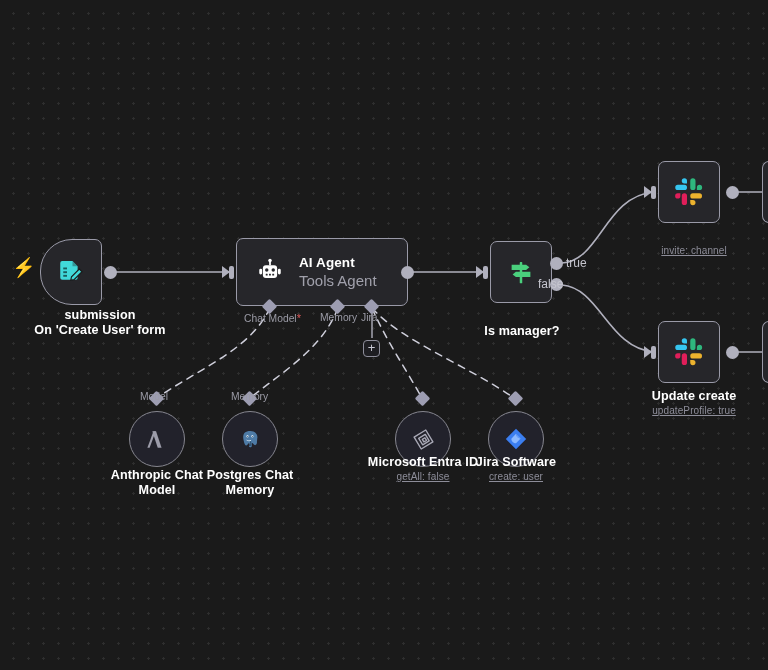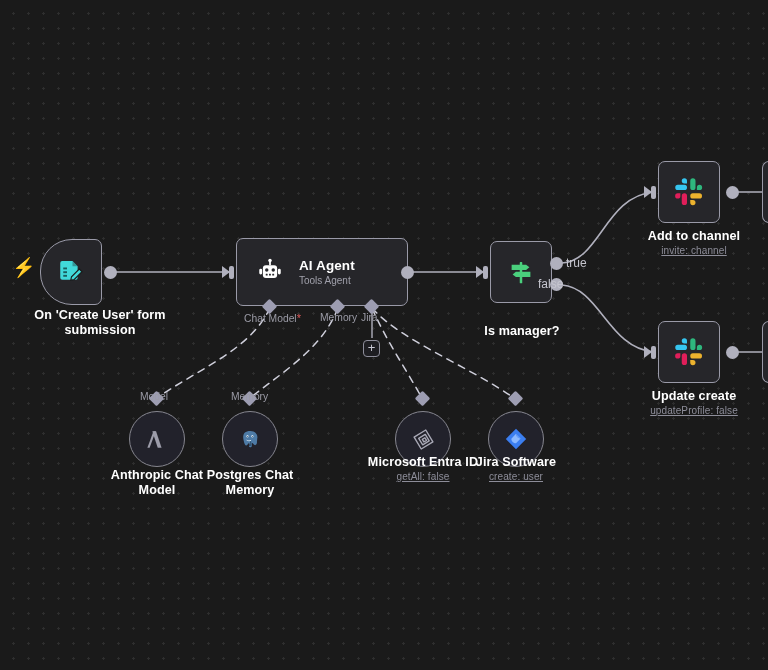--- a/index.html
+++ b/index.html
@@ -53,21 +53,21 @@
 
   .agent-box {
     width: 172px; height: 68px;
     justify-content: flex-start;
     padding-left: 18px;
     gap: 14px;
   }
 
   .agent-text { display: flex; flex-direction: column; gap: 2px; }
   .agent-title { color: #ffffff; font-size: 13.5px; font-weight: 700; letter-spacing: .1px; }
-  .agent-sub { color: #a0a0ab; font-size: 10px; }
+  .agent-sub { color: #a0a0ab; font-size: 15px; }
 
   
   .circ {
     width: 56px; height: 56px;
     border-radius: 50%;
     background: #22222b;
     border: 1px solid #86868f;
     display: flex; align-items: center; justify-content: center;
   }
 
@@ -220,22 +220,22 @@
           <rect x="5.8" y="11.4" width="3" height="1.5" fill="#1a5e5e"></rect>
           <rect x="5.8" y="14.3" width="3" height="1.5" fill="#1a5e5e"></rect>
           <path d="M18.6 9.6l2.2 2.2-6.2 6.2-2.8.6.6-2.8z" fill="#41d9d9" stroke="#1a1a1a" stroke-width=".9"></path>
         </svg>
       </span>
     </div>
   </div>
   <div class="port" style="left:104px; top:266px;"></div>
 
   <div class="caption" style="left:0px; top:308px; width:200px;">
+    <div>submission</div>
     <div>On 'Create User' form</div>
-    <div>submission</div>
   </div>
 
   <div class="arrow-stub" style="left:229px; top:266px;"></div>
   <div class="arrow-in" style="left:222px; top:266px;"></div>
 
   <div class="node" style="left:236px; top:238px;">
     <div class="box agent-box">
       <span>
         <svg class="icon" width="30" height="30" viewBox="0 0 24 24">
           <rect x="6.3" y="6.6" width="11.4" height="10.2" rx="2.4" fill="#ffffff"></rect>
@@ -303,23 +303,20 @@
           <path d="M5.1 15.1a2.1 2.1 0 1 1-2.1-2.1h2.1zM6.2 15.1a2.1 2.1 0 0 1 4.2 0v5.2a2.1 2.1 0 0 1-4.2 0z" fill="#e01e5a"></path>
           <path d="M8.3 5.1a2.1 2.1 0 1 1 2.1-2.1v2.1zM8.3 6.2a2.1 2.1 0 0 1 0 4.2H3.1a2.1 2.1 0 0 1 0-4.2z" fill="#36c5f0"></path>
           <path d="M18.3 8.3a2.1 2.1 0 1 1 2.1 2.1h-2.1zM17.2 8.3a2.1 2.1 0 0 1-4.2 0V3.1a2.1 2.1 0 0 1 4.2 0z" fill="#2eb67d"></path>
           <path d="M15.1 18.3a2.1 2.1 0 1 1-2.1 2.1v-2.1zM15.1 17.2a2.1 2.1 0 0 1 0-4.2h5.2a2.1 2.1 0 0 1 0 4.2z" fill="#ecb22e"></path>
         </svg>
       </span>
     </div>
   </div>
   <div class="port" style="left:726px; top:186px;"></div>
 
-  <div class="caption" style="left:620px; top:229px; width:148px;">
-    <div>Add to channel</div>
-  </div>
   <div class="caption sub" style="left:620px; top:244px; width:148px;">invite: channel</div>
 
   <div class="arrow-stub" style="left:651px; top:346px;"></div>
   <div class="arrow-in" style="left:644px; top:346px;"></div>
 
   <div class="node" style="left:658px; top:321px;">
     <div class="box sq-box">
       <span>
         <svg class="icon" width="30" height="30" viewBox="0 0 24 24">
           <path d="M5.1 15.1a2.1 2.1 0 1 1-2.1-2.1h2.1zM6.2 15.1a2.1 2.1 0 0 1 4.2 0v5.2a2.1 2.1 0 0 1-4.2 0z" fill="#e01e5a"></path>
@@ -328,21 +325,21 @@
           <path d="M15.1 18.3a2.1 2.1 0 1 1-2.1 2.1v-2.1zM15.1 17.2a2.1 2.1 0 0 1 0-4.2h5.2a2.1 2.1 0 0 1 0 4.2z" fill="#ecb22e"></path>
         </svg>
       </span>
     </div>
   </div>
   <div class="port" style="left:726px; top:346px;"></div>
 
   <div class="caption" style="left:620px; top:389px; width:148px;">
     <div>Update create</div>
   </div>
-  <div class="caption sub" style="left:620px; top:404px; width:148px;">updateProfile: false</div>
+  <div class="caption sub" style="left:620px; top:404px; width:148px;">updateProfile: true</div>
 
   <div class="partial" style="left:762px; top:161px;"></div>
   <div class="partial" style="left:762px; top:321px;"></div>
 
   <div class="diamond" style="left:151px; top:393px;"></div>
   <div class="port-label" style="left:140px; top:391px;">Model</div>
 
   <div class="node" style="left:129px; top:411px;">
     <div class="circ">
       <span>

